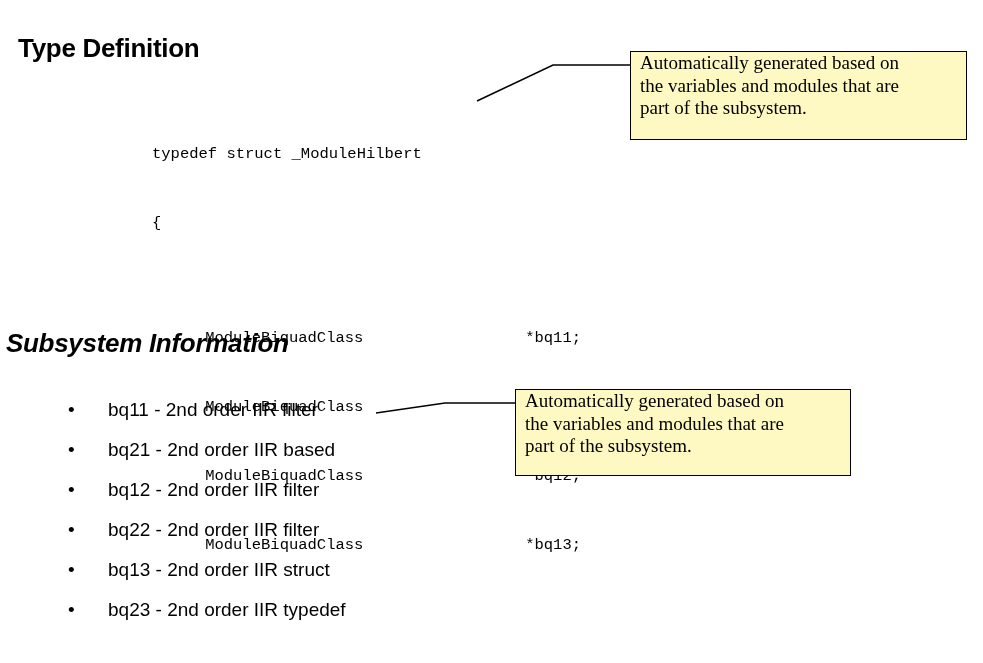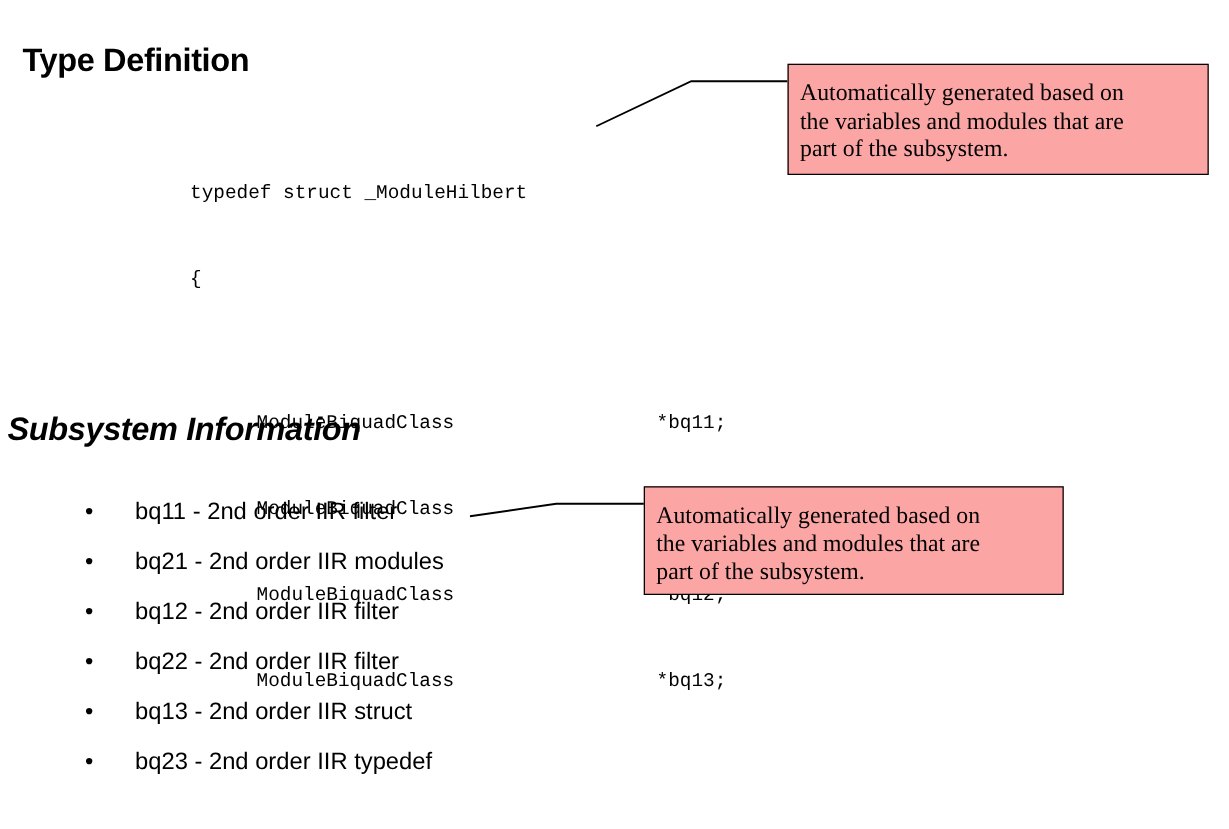--- a/index.html
+++ b/index.html
@@ -66,27 +66,27 @@
     left: 6px;
     top: 0;
     line-height: 40px;
     font-size: 19px;
   }
 
   
   .callout {
     position: absolute;
     border: 1.6px solid #000000;
-    background: #fca5a5;
+    background: #fef9c3;
     box-sizing: border-box;
     font-family: "Liberation Serif", "DejaVu Serif", serif;
     font-size: 19px;
     line-height: 22.5px;
     color: #000000;
-    padding: 12px 0 6px 9px;
+    padding: 0 0 6px 9px;
   }
   #callout-type-definition {
     left: 630px;
     top: 51px;
     width: 337px;
     height: 89px;
   }
   #callout-subsystem-information {
     left: 515px;
     top: 389px;
@@ -143,21 +143,21 @@
 
 <div class="heading" id="heading-subsystem-information">Subsystem Information</div>
 
 <ul class="bullet-list">
   <li class="bullet-item">
     <span class="bullet-marker">•</span>
     <span>bq11 - 2nd order IIR filter</span>
   </li>
   <li class="bullet-item">
     <span class="bullet-marker">•</span>
-    <span>bq21 - 2nd order IIR modules</span>
+    <span>bq21 - 2nd order IIR based</span>
   </li>
   <li class="bullet-item">
     <span class="bullet-marker">•</span>
     <span>bq12 - 2nd order IIR filter</span>
   </li>
   <li class="bullet-item">
     <span class="bullet-marker">•</span>
     <span>bq22 - 2nd order IIR filter</span>
   </li>
   <li class="bullet-item">

